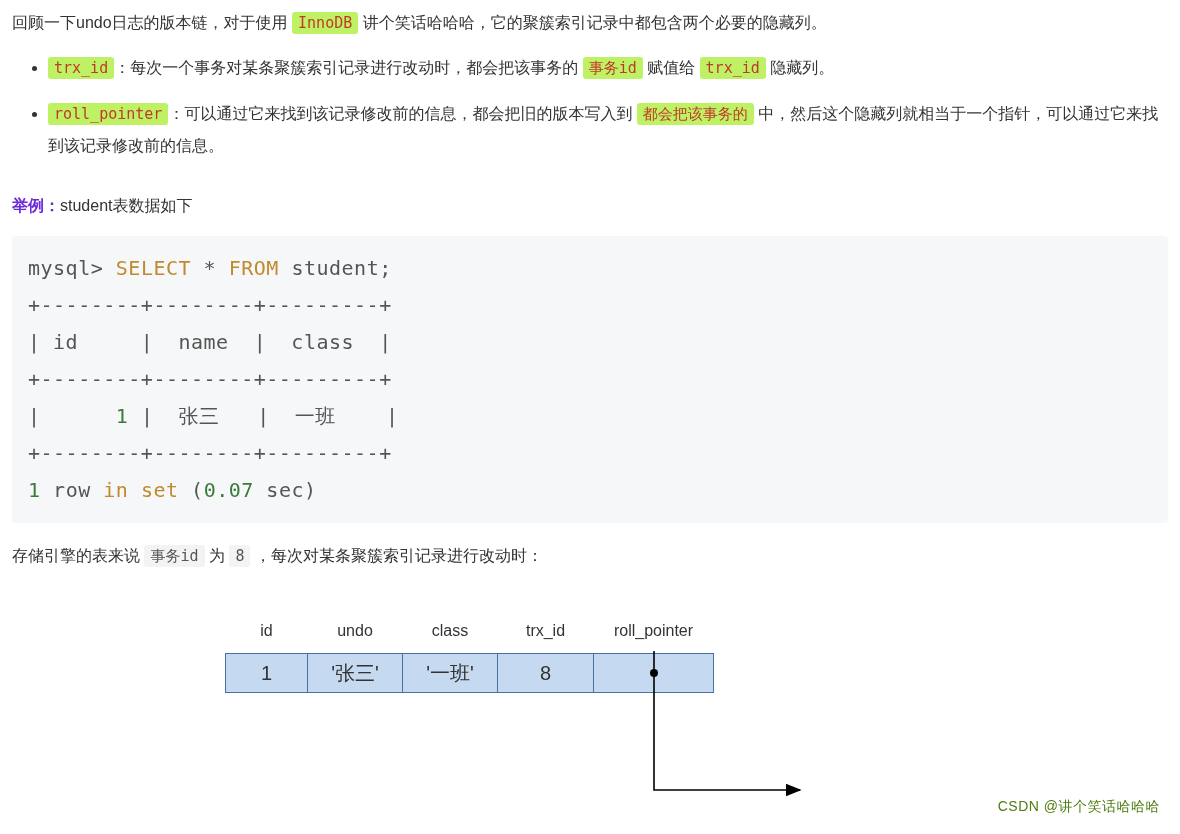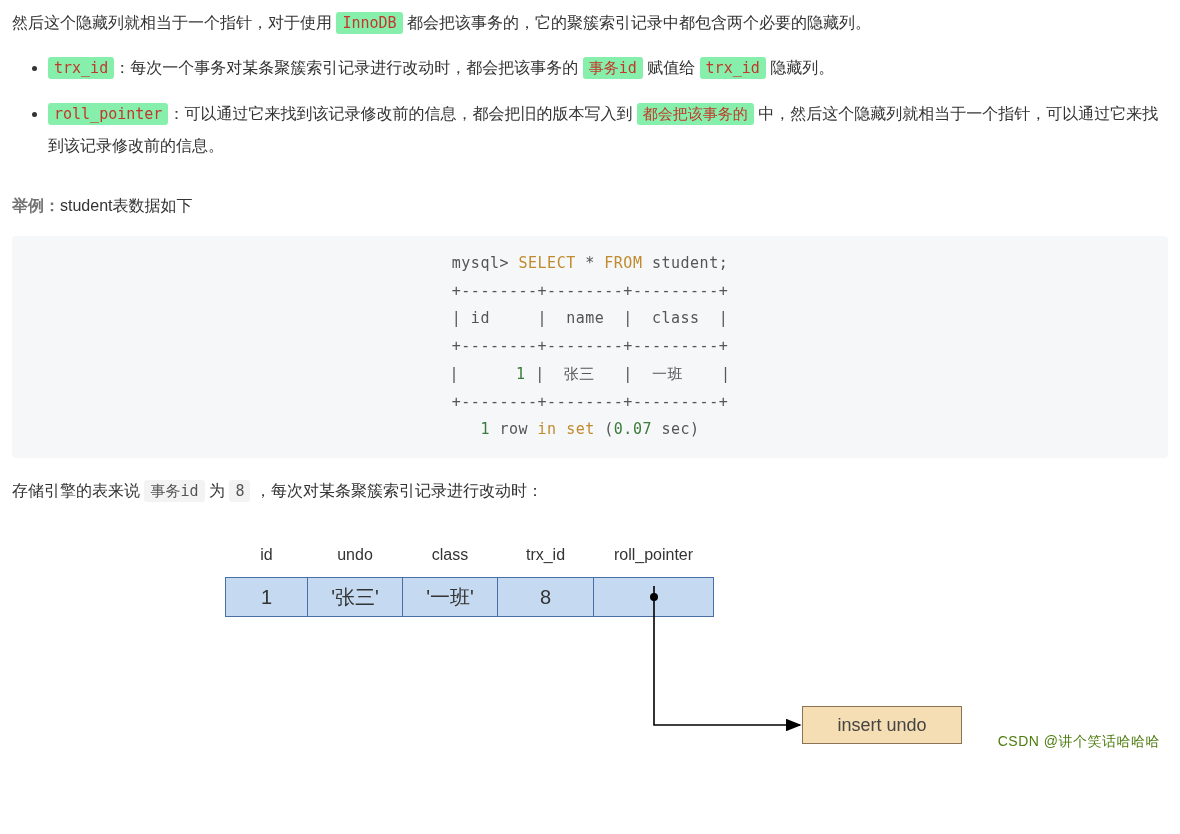--- a/index.html
+++ b/index.html
@@ -7,63 +7,62 @@
       font-family: -apple-system, BlinkMacSystemFont, "Segoe UI", "PingFang SC", "Microsoft YaHei", sans-serif;
       font-size: 16px;
       line-height: 1.9;
       color: #333;
       background: #fff;
       padding: 8px 12px;
       width: 1180px;
     }
     .para { margin-bottom: 14px; }
     .code-inline {
-      background: #86efac;
+      background: #bef264;
       color: #c0392b;
       padding: 2px 6px;
       border-radius: 3px;
       font-family: "Consolas", "Monaco", monospace;
       font-size: 15px;
     }
     .code-inline-plain {
       background: #f4f3f3;
       color: #555;
       padding: 2px 6px;
       border-radius: 3px;
       font-family: "Consolas", "Monaco", monospace;
       font-size: 15px;
     }
     ul { list-style: disc; padding-left: 36px; margin-bottom: 29px; }
     li { margin-bottom: 14px; line-height: 2.0; }
-    .bold-red { color: #737373; font-weight: bold; }
+    .bold-red { color: #6d28d9; font-weight: bold; }
     .codeblock {
       background: #f6f7f8;
       border-radius: 4px;
       padding: 14px 16px;
       margin: 12px 0 18px 0;
       font-family: "Consolas", "Monaco", monospace;
-      font-size: 15px;
+      font-size: 20px;
       line-height: 1.85;
       color: #555;
       white-space: pre;
       letter-spacing: 0.5px;
-      text-align: center;
     }
     .codeblock .kw { color: #c08a2e; }
     .codeblock .num { color: #3b7a3b; }
     .diagram-wrap {
       position: relative;
       width: 100%;
       height: 220px;
       margin-top: 30px;
     }
     .diagram-table {
       position: absolute;
       left: 213px;
-      top: 0;
+      top: 11px;
       border-collapse: collapse;
     }
     .diagram-table th {
       font-weight: normal;
       font-size: 16px;
       padding: 4px 0 6px 0;
       text-align: center;
       color: #333;
     }
     .diagram-table td {
@@ -119,21 +118,21 @@
       color: #4d7c0f;
       font-size: 14px;
       letter-spacing: 0.5px;
     }
     .after-code { margin-top: 10px; }
   </style>
 </head>
 <body>
 
 <p class="para">
-  <span>然后这个隐藏列就相当于一个指针，对于使用 </span><span class="code-inline">InnoDB</span><span> 都会把该事务的，它的聚簇索引记录中都包含两个必要的隐藏列。</span>
+  <span>回顾一下undo日志的版本链，对于使用 </span><span class="code-inline">InnoDB</span><span> 讲个笑话哈哈哈，它的聚簇索引记录中都包含两个必要的隐藏列。</span>
 </p>
 
 <ul>
   <li>
     <span class="code-inline">trx_id</span><span>：每次一个事务对某条聚簇索引记录进行改动时，都会把该事务的 </span><span class="code-inline">事务id</span><span> 赋值给 </span><span class="code-inline">trx_id</span><span> 隐藏列。</span>
   </li>
   <li>
     <span class="code-inline">roll_pointer</span><span>：可以通过它来找到该记录修改前的信息，都会把旧的版本写入到 </span><span class="code-inline">都会把该事务的</span><span> 中，然后这个隐藏列就相当于一个指针，可以通过它来找到该记录修改前的信息。</span>
   </li>
 </ul>
@@ -178,18 +177,15 @@
 
   <svg class="arrows">
     <defs>
       <marker id="arrowhead" markerWidth="10" markerHeight="8" refX="9" refY="4" orient="auto">
         <polygon points="0 0, 10 4, 0 8" fill="#000"></polygon>
       </marker>
     </defs>
     <path d="M 642 50 L 642 189 L 788 189" stroke="#000" stroke-width="1.6" fill="none" marker-end="url(#arrowhead)"></path>
   </svg>
 
-  <div class="insert-box">
-    <span>insert undo</span>
-  </div>
 
   <div class="watermark">CSDN @讲个笑话哈哈哈</div>
 </div>
 
 </body></html>

